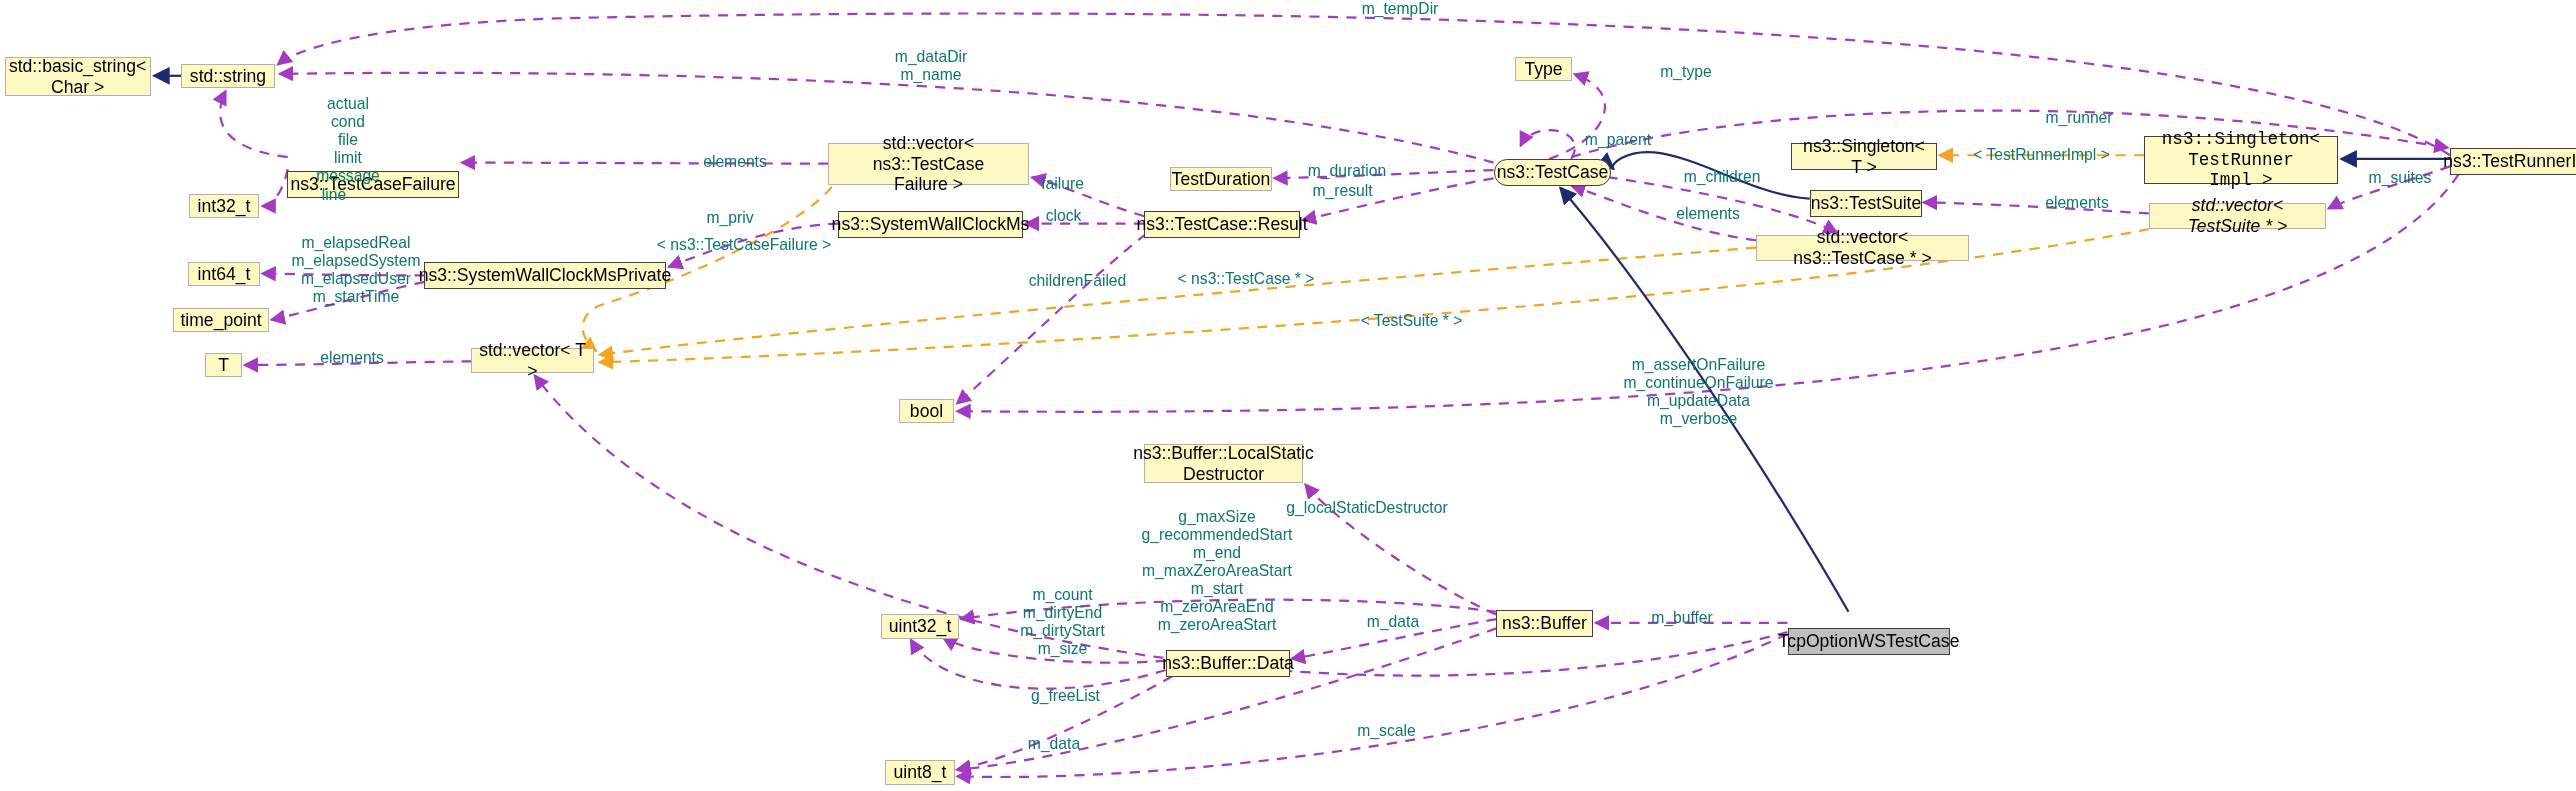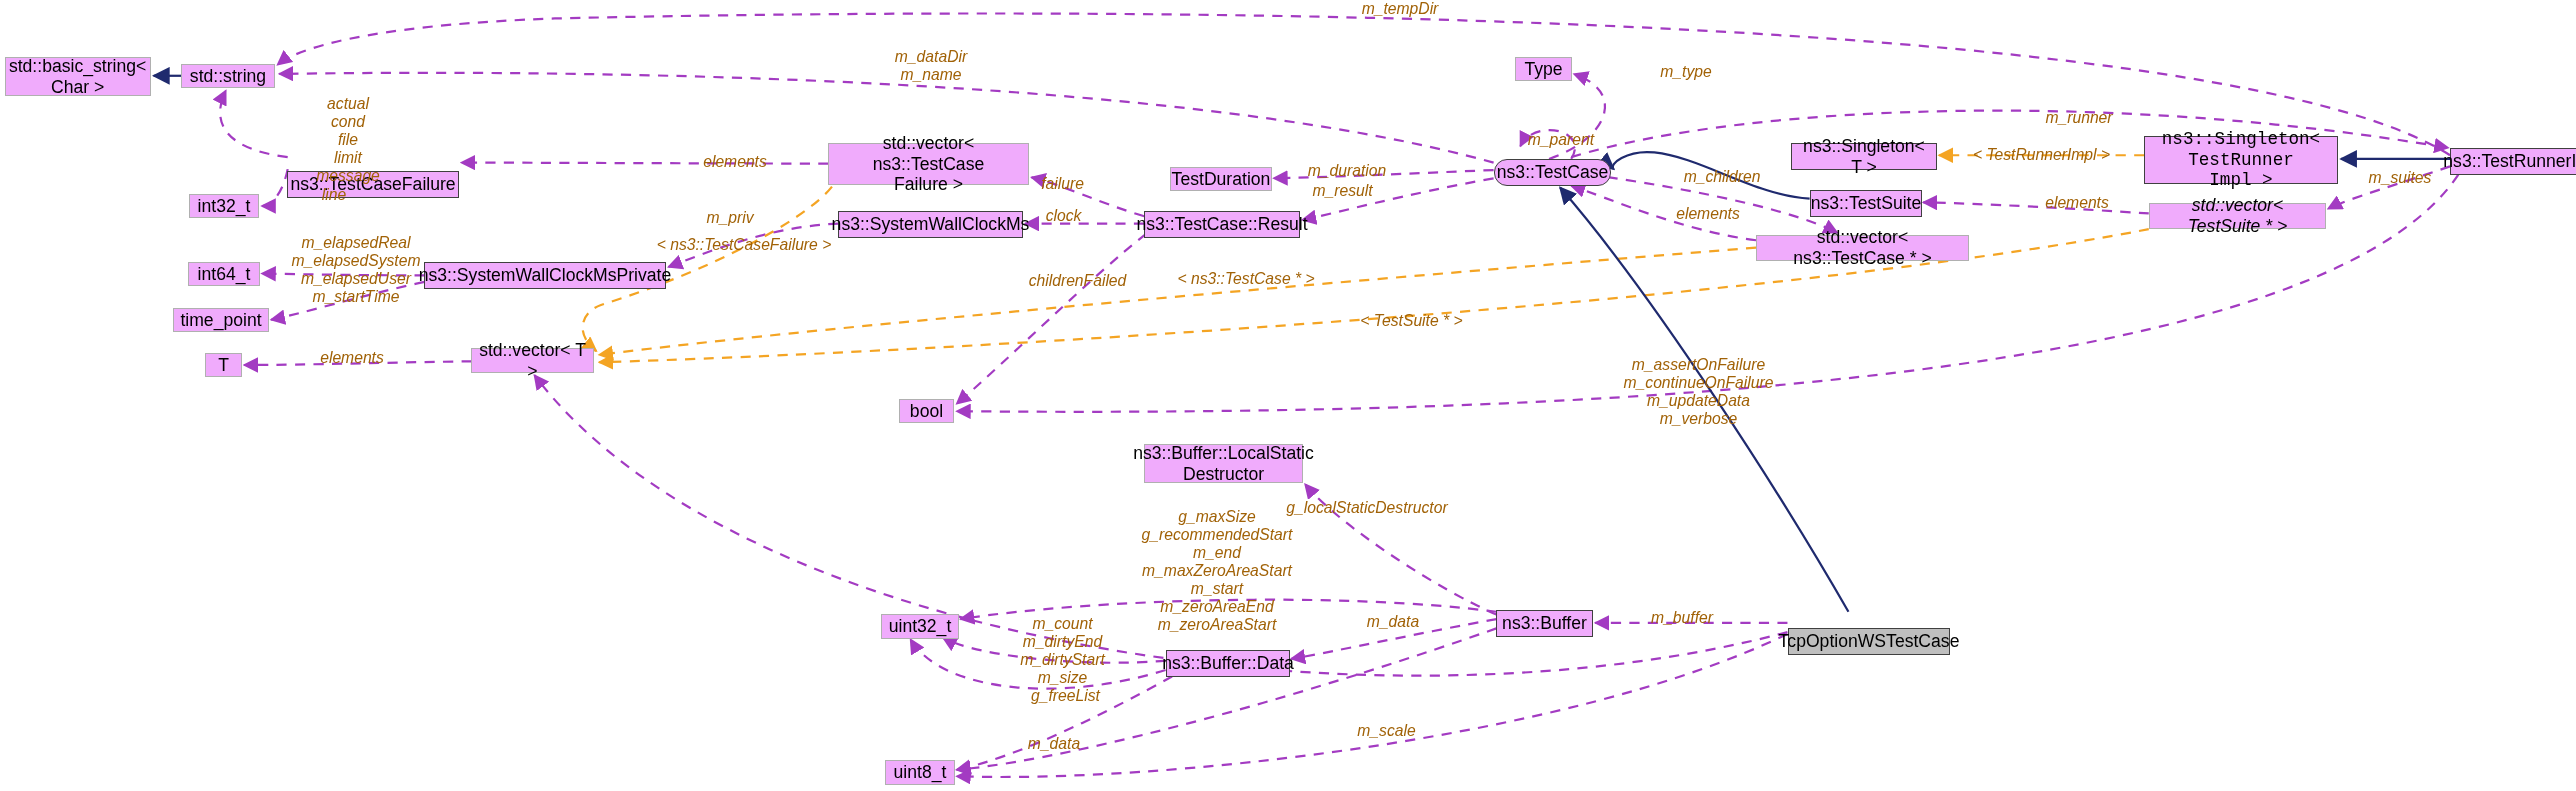--- a/index.html
+++ b/index.html
@@ -23,46 +23,45 @@
     height: 791px;
     pointer-events: none;
   }
   .node {
     position: absolute;
     box-sizing: border-box;
     display: flex;
     align-items: center;
     justify-content: center;
     text-align: center;
-    background: #f0abfc;
+    background: #fef9c3;
     color: #000000;
     font-size: 17.6px;
     line-height: 1.18;
     white-space: pre-line;
     padding: 1.8px 3.7px;
   }
   .node.plain {
     border: 0.9px solid #b0b0b0;
   }
   .node.bold {
     border: 1.8px solid #404040;
   }
   .node.current {
     border: 1.8px solid #404040;
     background: #bfbfbf;
   }
   .edge-label {
     position: absolute;
     font-size: 15.7px;
-    color: #a16207;
+    color: #0f766e;
     line-height: 1.16;
     text-align: center;
     white-space: pre-line;
     background: transparent;
-    font-style: italic;
   }
   .edge-label.multi {
     line-height: 1.15;
   }
 </style>
 </head>
 <body>
 
 <div id="diagram-root">
 
@@ -210,21 +209,21 @@
       <div class="edge-label" style="left: 1649px; top: 63px; width: 74px;">m_type</div>
       <div class="edge-label" style="left: 2033px; top: 109px; width: 92px;">m_runner</div>
       <div class="edge-label multi" style="left: 302px; top: 95px; width: 92px;">actual
 cond
 file
 limit
 message</div>
       <div class="edge-label" style="left: 691px; top: 153px; width: 88px;">elements</div>
       <div class="edge-label" style="left: 1030px; top: 175px; width: 65px;">failure</div>
       <div class="edge-label" style="left: 1294px; top: 162px; width: 106px;">m_duration</div>
-      <div class="edge-label" style="left: 1502px; top: 131px; width: 92px; text-align: right;">m_parent</div>
+      <div class="edge-label" style="left: 1572px; top: 131px; width: 92px;">m_parent</div>
       <div class="edge-label" style="left: 1669px; top: 168px; width: 106px;">m_children</div>
       <div class="edge-label" style="left: 1963px; top: 146px; width: 157px;">&lt; TestRunnerImpl &gt;</div>
       <div class="edge-label" style="left: 2356px; top: 169px; width: 88px;">m_suites</div>
       <div class="edge-label" style="left: 311px; top: 186px; width: 46px;">line</div>
       <div class="edge-label" style="left: 1035px; top: 207px; width: 57px;">clock</div>
       <div class="edge-label" style="left: 1301px; top: 182px; width: 83px;">m_result</div>
       <div class="edge-label" style="left: 1664px; top: 205px; width: 88px;">elements</div>
       <div class="edge-label" style="left: 2033px; top: 194px; width: 88px;">elements</div>
       <div class="edge-label" style="left: 694px; top: 209px; width: 72px;">m_priv</div>
       <div class="edge-label" style="left: 647px; top: 236px; width: 194px;">&lt; ns3::TestCaseFailure &gt;</div>
@@ -241,21 +240,21 @@
 m_updateData
 m_verbose</div>
       <div class="edge-label" style="left: 1270px; top: 499px; width: 194px;">g_localStaticDestructor</div>
       <div class="edge-label multi" style="left: 1122px; top: 508px; width: 190px;">g_maxSize
 g_recommendedStart
 m_end
 m_maxZeroAreaStart
 m_start
 m_zeroAreaEnd
 m_zeroAreaStart</div>
-      <div class="edge-label multi" style="left: 1007px; top: 615px; width: 111px;">m_count
+      <div class="edge-label multi" style="left: 1007px; top: 586px; width: 111px;">m_count
 m_dirtyEnd
 m_dirtyStart
 m_size</div>
       <div class="edge-label" style="left: 1356px; top: 613px; width: 74px;">m_data</div>
       <div class="edge-label" style="left: 1638px; top: 609px; width: 88px;">m_buffer</div>
       <div class="edge-label" style="left: 1017px; top: 687px; width: 97px;">g_freeList</div>
       <div class="edge-label" style="left: 1345px; top: 722px; width: 83px;">m_scale</div>
       <div class="edge-label" style="left: 1017px; top: 735px; width: 74px;">m_data</div>
     </div>
 

